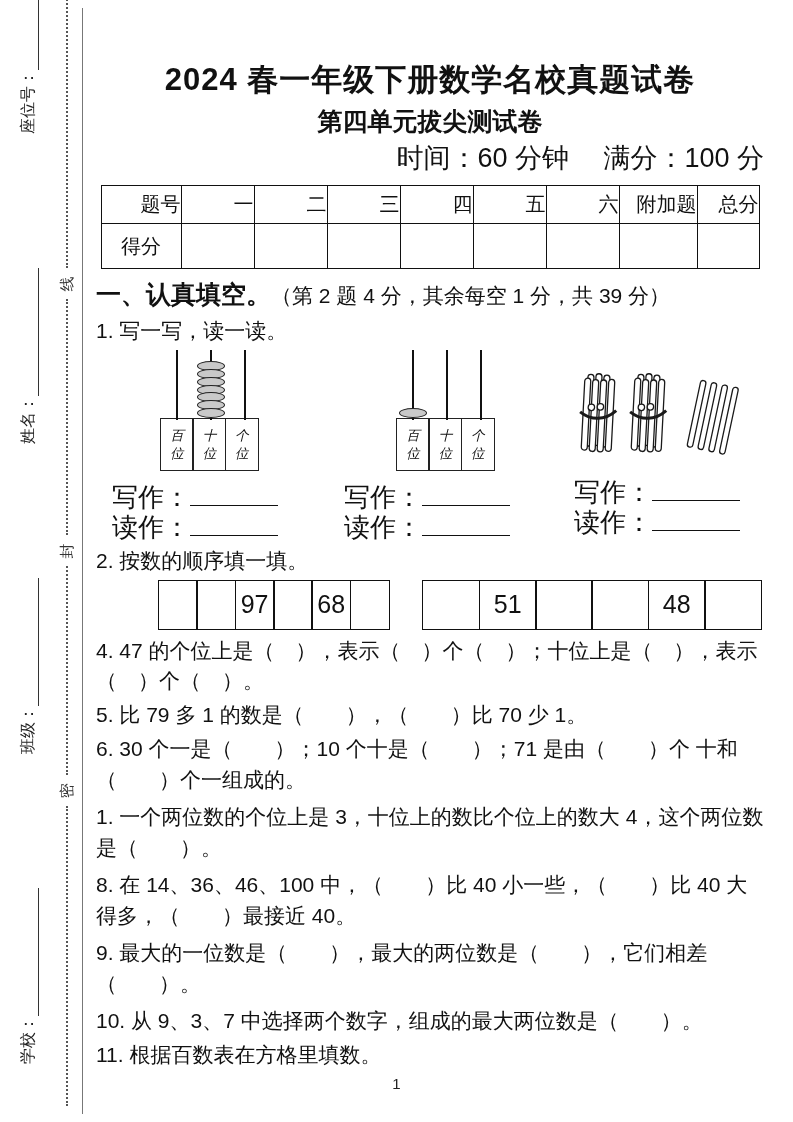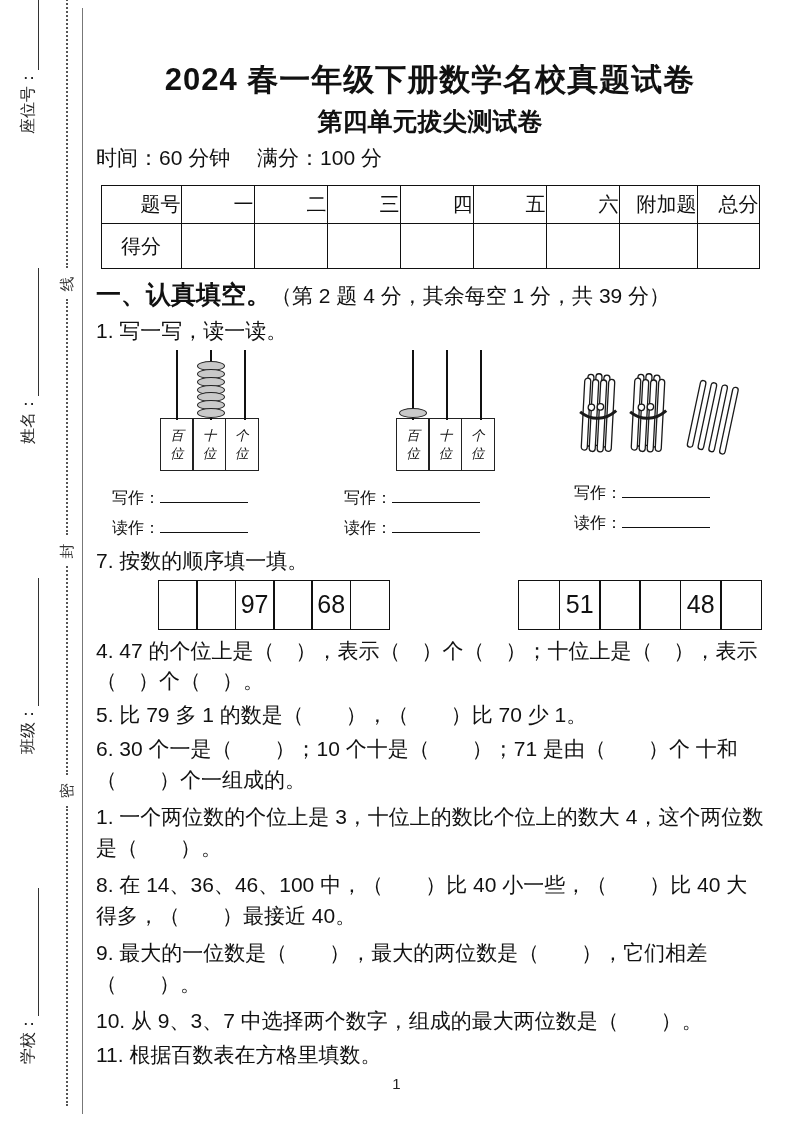--- a/index.html
+++ b/index.html
@@ -12,21 +12,21 @@
   .m-field{white-space:nowrap;display:flex;align-items:flex-end;}
   .m-blank{display:inline-block;width:128px;border-bottom:1.6px solid #333;height:15px;}
   .seal-line{left:55px;font-size:15px;color:#333;padding:0 10px;}
   .dots{border-bottom:2.2px dotted #555;height:0;align-self:center;margin:0 6px;}
   .seal-ch{padding:0 2px;}
   .sep-line{position:absolute;left:82px;top:8px;bottom:8px;width:1.4px;background:#777;}
   
   .content{position:absolute;left:96px;top:38px;width:668px;margin-top:19px;}
   .title{font-size:31px;font-weight:bold;text-align:center;line-height:46px;letter-spacing:1px;margin:0;}
   .subtitle{font-size:25px;font-weight:bold;text-align:center;line-height:36px;margin:0;}
-  .meta{font-size:21px;text-align:left;line-height:30px;margin-top:4px;}
+  .meta{font-size:27px;text-align:right;line-height:30px;margin-top:4px;}
   table.score{border-collapse:collapse;margin:12px auto 0 auto;font-size:20px;text-align:center;}
   table.score td{border:1.6px solid #111;padding:0;}
   table.score tr.hd td{height:37px;text-align:right;}
   table.score tr.sc td{height:44px;}
   .sec{font-size:21px;line-height:32px;margin-top:9px;}
   .sec b{font-size:25px;}
   .q{font-size:21px;line-height:30.5px;margin:3.5px 0;}
   
   .illu-row{display:flex;margin-top:4px;}
   .icol{display:flex;flex-direction:column;}
@@ -39,32 +39,32 @@
   .bead-stack{position:absolute;bottom:0;width:28px;display:flex;flex-direction:column;justify-content:flex-end;}
   .bead{width:28px;height:10px;background:#c9c9c9;border:1.3px solid #222;border-radius:50%;
         margin-top:-2.2px;box-sizing:border-box;}
   .cells{display:flex;}
   .cell{width:34px;height:53px;border:1.6px solid #222;margin-left:-1.6px;box-sizing:border-box;
         display:flex;flex-direction:column;align-items:center;justify-content:center;
         font-family:"Liberation Serif","DejaVu Serif",serif;font-style:italic;
         font-size:13.5px;line-height:1.3;}
   .cell:first-child{margin-left:0;}
   .sticks-wrap{margin:20px auto 0 auto;}
-  .wr{margin-top:12px;font-size:16px;line-height:29.5px;padding-left:16px;}
+  .wr{margin-top:12px;font-size:26px;line-height:29.5px;padding-left:16px;}
   .icol3 .wr{padding-left:6px;}
   .u{display:inline-block;width:88px;border-bottom:1.8px solid #111;height:16px;}
   
   .strips{display:flex;margin:3px 0 6px 0;}
   .strip{display:flex;}
   .strip1{margin-left:62px;}
   .strip2{margin-left:auto;margin-right:2px;}
   .sc2{width:40px;height:50px;border:1.7px solid #111;margin-left:-1.7px;box-sizing:border-box;
        display:flex;align-items:center;justify-content:center;font-size:25px;}
   .sc2:first-child{margin-left:0;}
-  .strip2 .sc2{width:42px;}
+  .strip2 .sc2{width:58px;}
   .pagenum{position:absolute;bottom:30px;left:0;right:0;text-align:center;font-size:15px;color:#222;}
 </style>
 </head>
 <body>
 
 <div class="page">
 
   <div class="rot info-line">
     <span class="m-field">
       <span>学校：</span>
@@ -258,21 +258,21 @@
             </g>
           </svg>
         </div>
         <div class="wr">
           <div><span>写作：</span><span class="u"></span></div>
           <div><span>读作：</span><span class="u"></span></div>
         </div>
       </div>
     </div>
 
-    <div class="q">7. 按数的顺序填一填。</div>
+    <div class="q">2. 按数的顺序填一填。</div>
 
     <div class="strips">
       <div class="strip strip1">
         <div class="sc2"></div>
         <div class="sc2"></div>
         <div class="sc2">97</div>
         <div class="sc2"></div>
         <div class="sc2">68</div>
         <div class="sc2"></div>
       </div>

